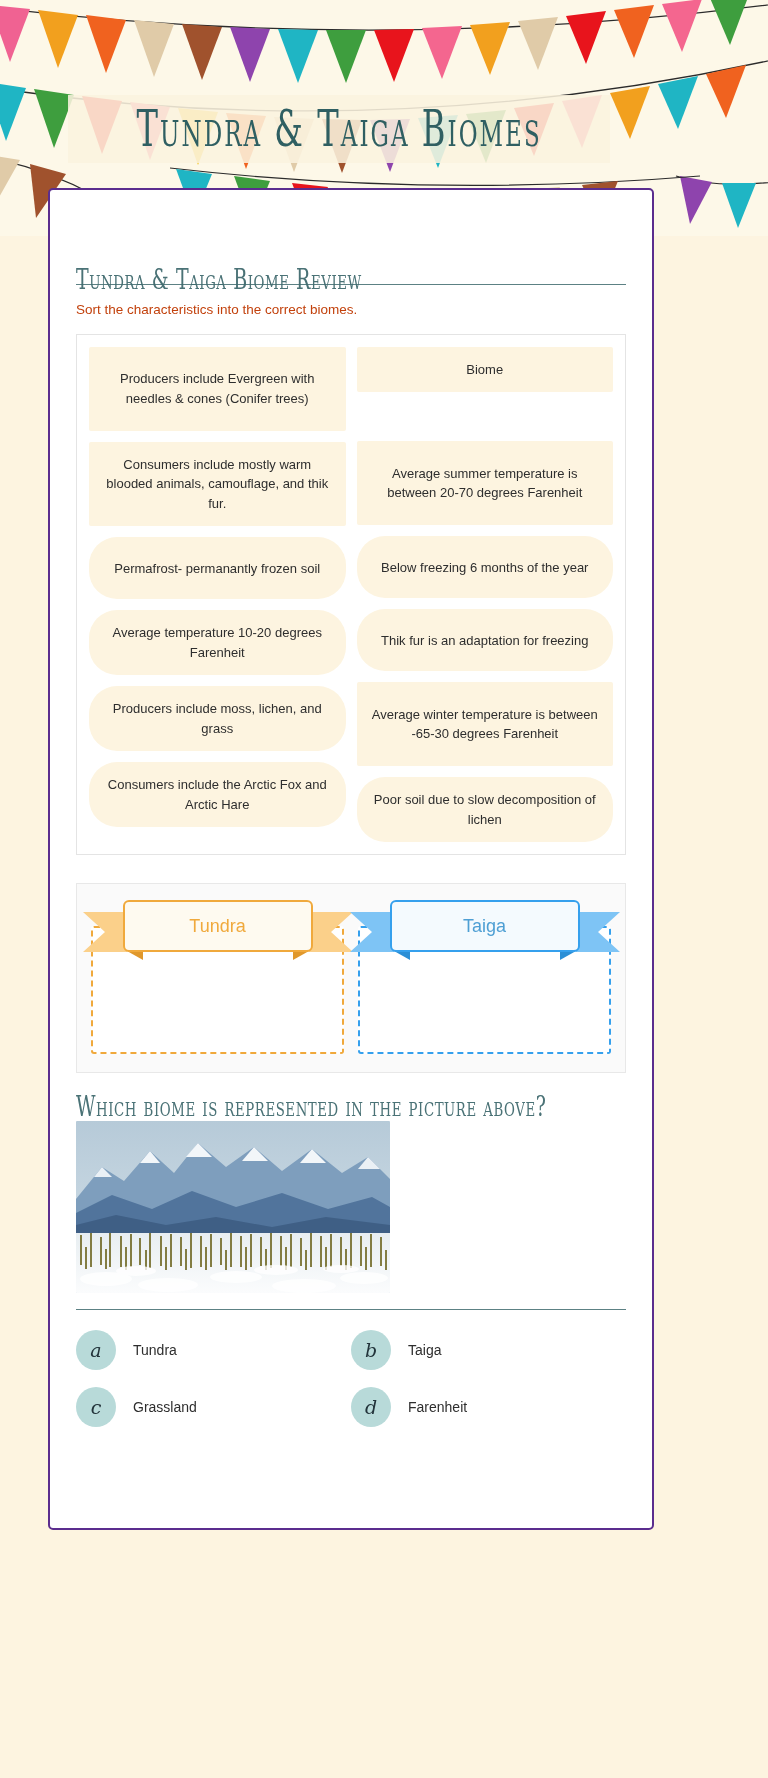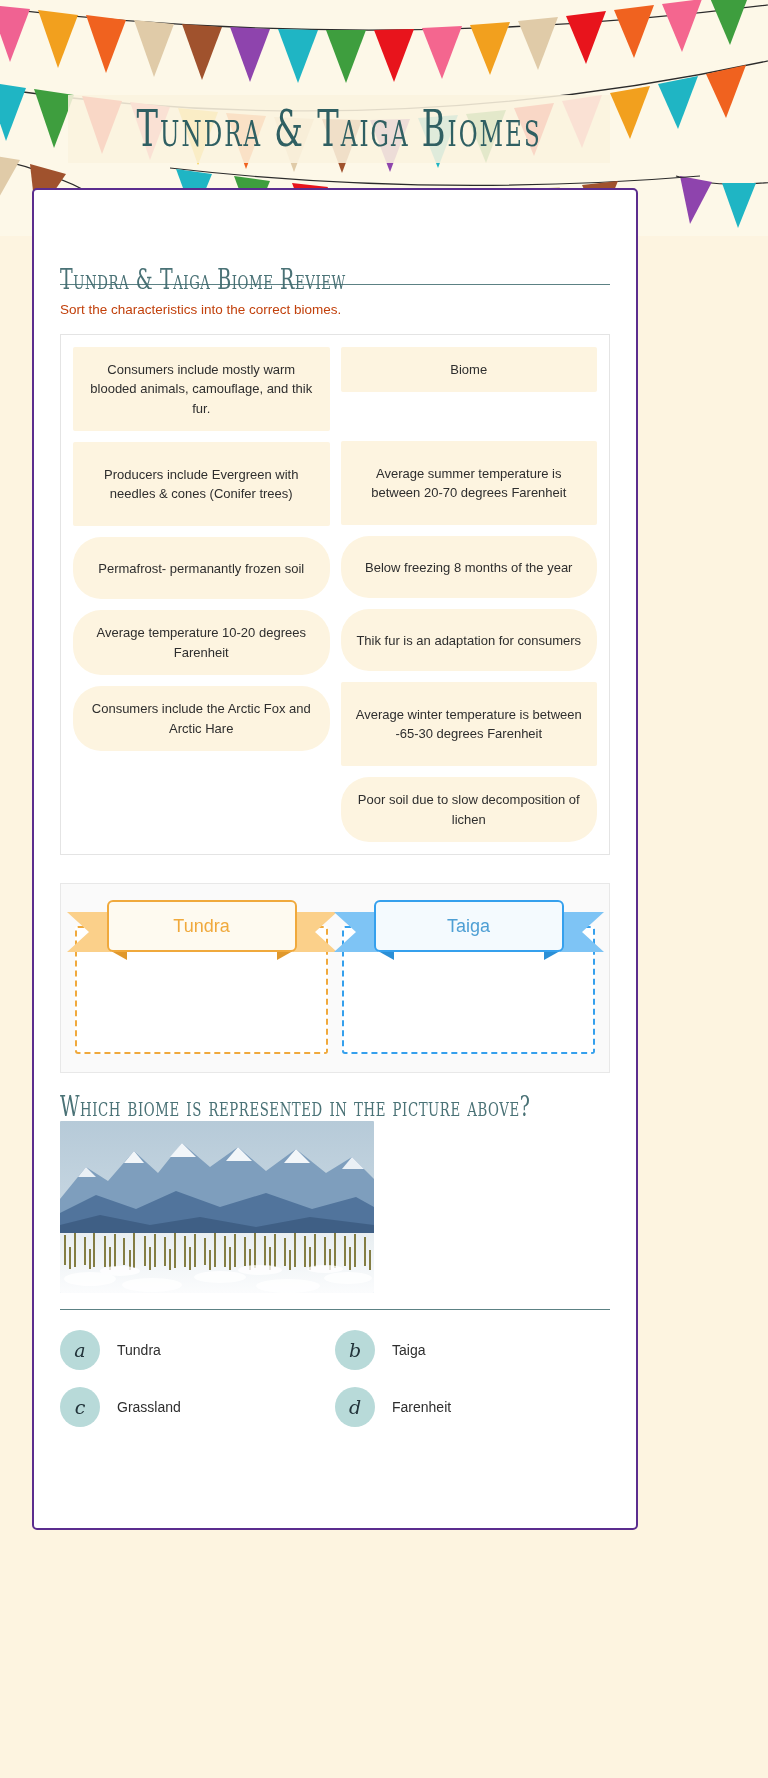--- a/index.html
+++ b/index.html
@@ -44,21 +44,21 @@
     color: #2f5f62;
     font-weight: 400;
     transform: scaleY(1.45) scaleX(0.92);
     font-variant: small-caps;
     white-space: nowrap;
   }
 
   
   .sheet {
     position: absolute;
-    left: 32px;
+    left: 48px;
     top: 188px;
     width: 606px;
     height: 1342px;
     background: #ffffff;
     border: 2px solid #5b2d8e;
     border-radius: 5px;
     padding: 0 26px;
   }
 
   .section-heading {
@@ -300,31 +300,32 @@
 
   <div class="heading-wrap">
     <div class="section-heading">Tundra &amp; Taiga Biome Review</div>
   </div>
   <div class="rule"></div>
 
   <div class="instructions">Sort the characteristics into the correct biomes.</div>
 
   <div class="cards-frame">
     <div class="cards-col">
+      <div class="sort-card h-2">Producers include Evergreen with needles &amp; cones (Conifer trees)</div>
       <div class="sort-card h-1">Consumers include mostly warm blooded animals, camouflage, and thik fur.</div>
-      <div class="sort-card h-2">Producers include Evergreen with needles &amp; cones (Conifer trees)</div>
       <div class="sort-card h-3">Permafrost- permanantly frozen soil</div>
       <div class="sort-card h-3">Average temperature 10-20 degrees Farenheit</div>
+      <div class="sort-card h-3">Producers include moss, lichen, and grass</div>
       <div class="sort-card h-3">Consumers include the Arctic Fox and Arctic Hare</div>
     </div>
     <div class="cards-col">
       <div class="sort-card h-s">Biome</div>
       <div class="sort-card h-2" style="margin-top:38px;">Average summer temperature is between 20-70 degrees Farenheit</div>
-      <div class="sort-card h-3">Below freezing 8 months of the year</div>
-      <div class="sort-card h-3">Thik fur is an adaptation for consumers</div>
+      <div class="sort-card h-3">Below freezing 6 months of the year</div>
+      <div class="sort-card h-3">Thik fur is an adaptation for freezing</div>
       <div class="sort-card h-2">Average winter temperature is between -65-30 degrees Farenheit</div>
       <div class="sort-card h-3">Poor soil due to slow decomposition of lichen</div>
     </div>
   </div>
 
   <div class="dropzone-frame">
     <div class="dz-col">
       <div class="ribbon">
         <svg class="ribbon-tail tail-l" viewBox="0 0 44 40">
           <polygon points="0,0 44,0 44,40 0,40 22,20" fill="#fbd08a"></polygon>

